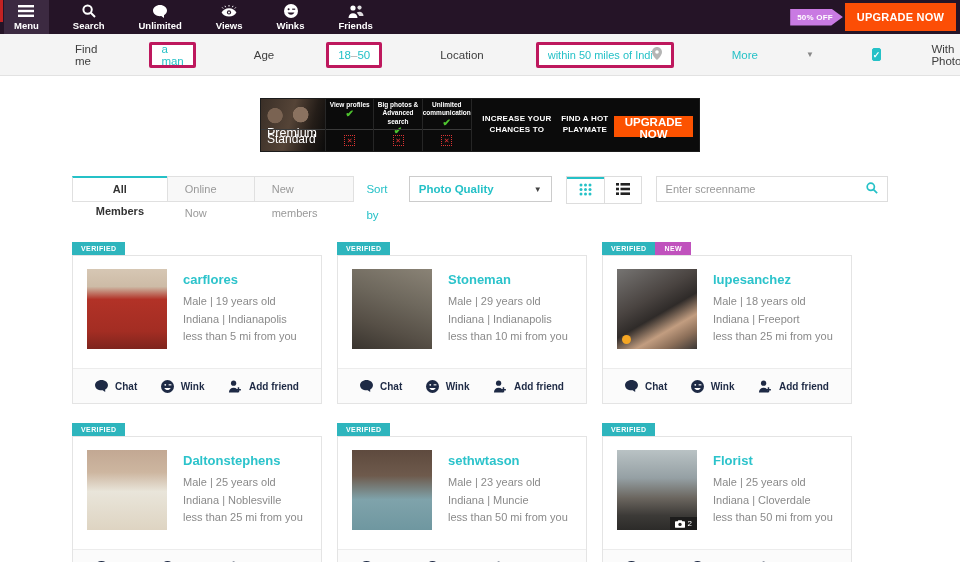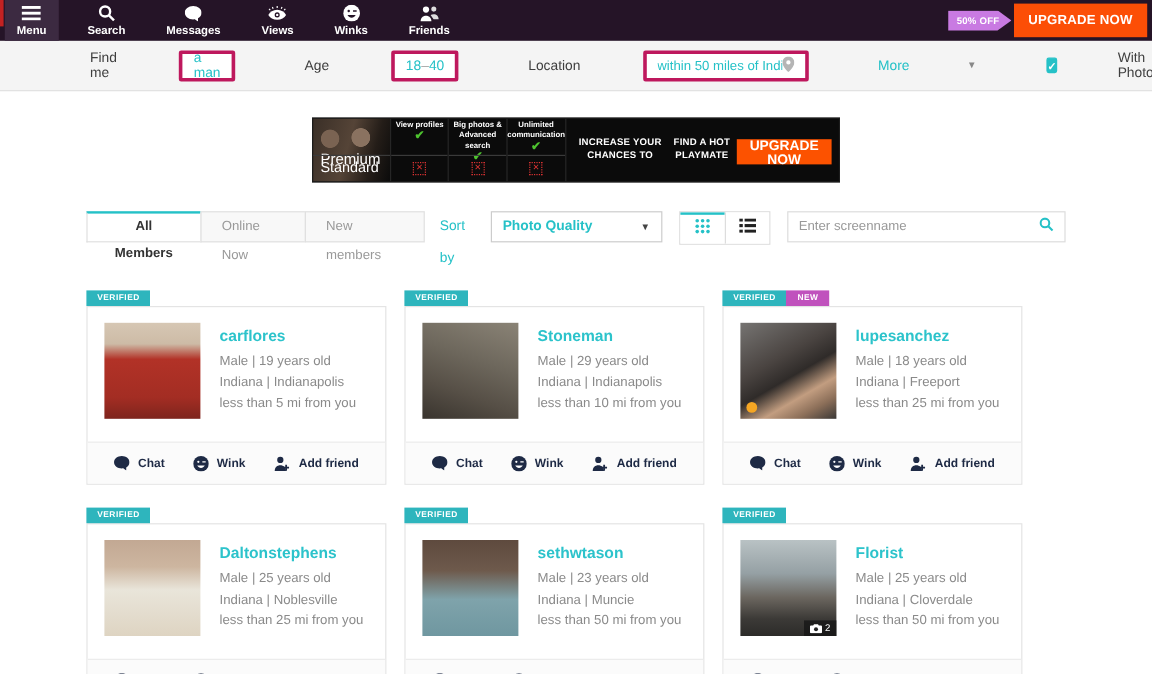--- a/index.html
+++ b/index.html
@@ -145,21 +145,21 @@
     </span>
     <span class="nlabel">Search</span>
   </div>
 
   <div class="nav-item">
     <span class="nicon">
       <svg width="14" height="13" viewBox="0 0 14 13" fill="#fff">
           <path d="M7 0C3.1 0 0 2.5 0 5.6c0 3.1 3.1 5.6 7 5.6.4 0 .9 0 1.3-.1L11 13v-2.7c1.8-1 3-2.7 3-4.7C14 2.5 10.9 0 7 0z"></path>
         </svg>
     </span>
-    <span class="nlabel">Messages</span>
+    <span class="nlabel">Unlimited</span>
   </div>
 
   <div class="nav-item">
     <span class="nicon">
       <svg width="16" height="13" viewBox="0 0 16 13" fill="#fff">
           <path d="M8 3.2C4.7 3.2 2 5 .6 7.4 2 9.8 4.7 11.5 8 11.5s6-1.7 7.4-4.1C14 5 11.3 3.2 8 3.2z"></path>
           <circle cx="8" cy="7.4" r="2.1" fill="#251427"></circle>
           <circle cx="8" cy="7.4" r="1" fill="#fff"></circle>
           <g stroke="#fff" stroke-width="1">
             <line x1="8" y1="0" x2="8" y2="1.6"></line>
@@ -206,21 +206,21 @@
 <div class="filterbar">
   <span class="f-label">Find me</span>
   <div class="f-box">
     <span>a man</span>
   </div>
 
   <span class="f-label">Age</span>
   <div class="f-box age">
     <span>18</span>
     <span class="age-dash">–</span>
-    <span>40</span>
+    <span>50</span>
   </div>
 
   <span class="f-label">Location</span>
   <div class="f-box loc">
     <span class="loc-text">within 50 miles of Indian...</span>
     <span>
       <svg width="10" height="13" viewBox="0 0 10 13" fill="#b5b5b5">
           <path d="M5 0C2.2 0 0 2.2 0 5c0 3.7 5 8 5 8s5-4.3 5-8c0-2.8-2.2-5-5-5zm0 6.8A1.8 1.8 0 1 1 5 3.2a1.8 1.8 0 0 1 0 3.6z"></path>
         </svg>
     </span>

